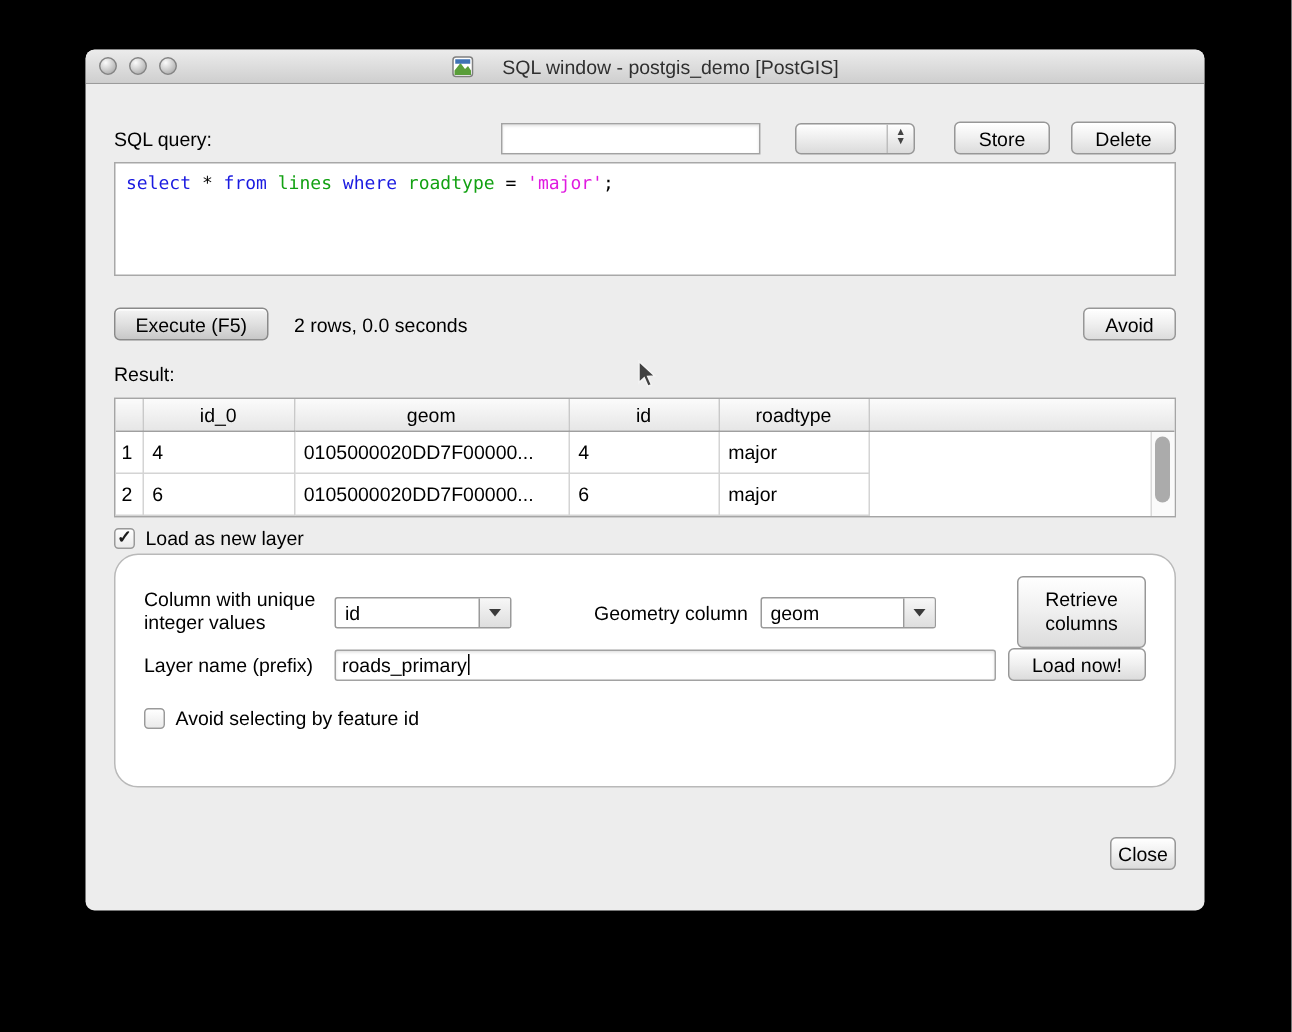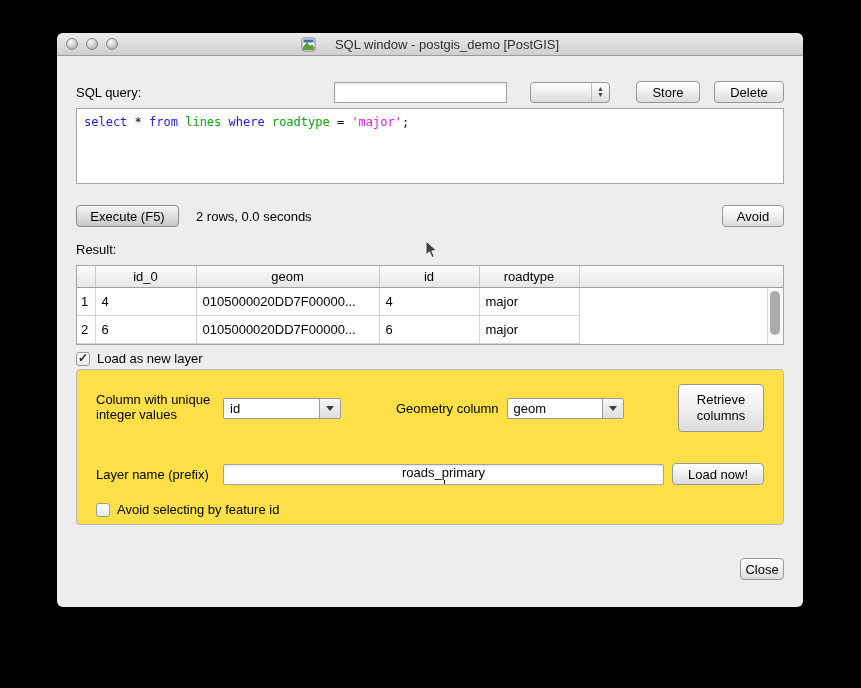--- a/index.html
+++ b/index.html
@@ -38,21 +38,20 @@
     background:linear-gradient(#ffffff,#f0f0f0 48%,#dcdcdc);
     box-shadow:inset 0 1px 0 #fff;
     display:inline-flex;align-items:center;justify-content:center;box-sizing:border-box;
   }
   .btn.dark{background:linear-gradient(#f4f4f4,#e0e0e0 48%,#c8c8c8);border-color:#8a8a8a;}
   
   .tfield{
     height:21px;border:1px solid #a2a2a2;background:#fff;box-sizing:border-box;
     font-size:13px;font-family:"Liberation Sans",sans-serif;padding:0 4px;
     box-shadow:inset 0 1px 2px rgba(0,0,0,.12);
-    flex-direction:column;
   }
   .tfield-div{display:flex;align-items:center;border-radius:2px;}
   .caret{display:inline-block;width:1px;height:14px;background:#000;margin-left:1px;}
   
   .popup{
     height:21px;border:1px solid #979797;border-radius:4px;box-sizing:border-box;
     background:linear-gradient(#fff,#ededed 50%,#dbdbdb);
     display:flex;align-items:stretch;box-shadow:inset 0 1px 0 #fff;
   }
   .popup .space{flex:1;}
@@ -106,22 +105,22 @@
   
   .cbrow{display:flex;align-items:center;gap:7px;cursor:default;}
   .cbox{
     width:14px;height:14px;border:1px solid #9a9a9a;border-radius:3px;box-sizing:border-box;
     background:linear-gradient(#fff,#eaeaea);display:flex;align-items:center;justify-content:center;
     font-size:12px;font-weight:bold;color:#1c1c1c;line-height:1;
   }
   .cbox.checked::before{content:"✓";margin-top:-1px;}
   
   .groupbox{
-    margin-top:3px;border:1px solid #b9b9b9;border-radius:4px;box-sizing:border-box;
-    height:156px;padding:14px 19px;background:#fde047;
+    margin-top:3px;border:1px solid #b9b9b9;border-radius:16px;box-sizing:border-box;
+    height:156px;padding:14px 19px;background:#ffffff;
   }
   .ret-btn{width:86px;height:48px;white-space:normal;text-align:center;line-height:1.25;padding:0 16px;}
   
   .cursor{position:absolute;left:425px;top:240px;pointer-events:none;opacity:.85;}
 </style>
 </head>
 <body>
 
 <div class="window">
 
@@ -232,21 +231,21 @@
         <span class="lbl" style="margin-left:55px;">Geometry column</span>
         <div class="combo" style="margin-left:8px;width:117px;">
           <span class="val">geom</span>
           <span class="arrowbox">
               <span class="tri-down"></span>
             </span>
         </div>
         <button class="btn ret-btn" style="margin-left:auto;">Retrieve columns</button>
       </div>
 
-      <div class="row" style="margin-top:31px;height:22px;justify-content:flex-end;">
+      <div class="row" style="height:22px;justify-content:flex-end;">
         <span class="lbl" style="width:127px;">Layer name (prefix)</span>
         <div class="tfield tfield-div" style="width:441px;">
           <span>roads_primary</span>
           <span class="caret"></span>
         </div>
         <button class="btn" style="margin-left:auto;width:92px;">Load now!</button>
       </div>
 
       <div class="cbrow" style="margin-top:17px;">
         <span class="cbox"></span>

